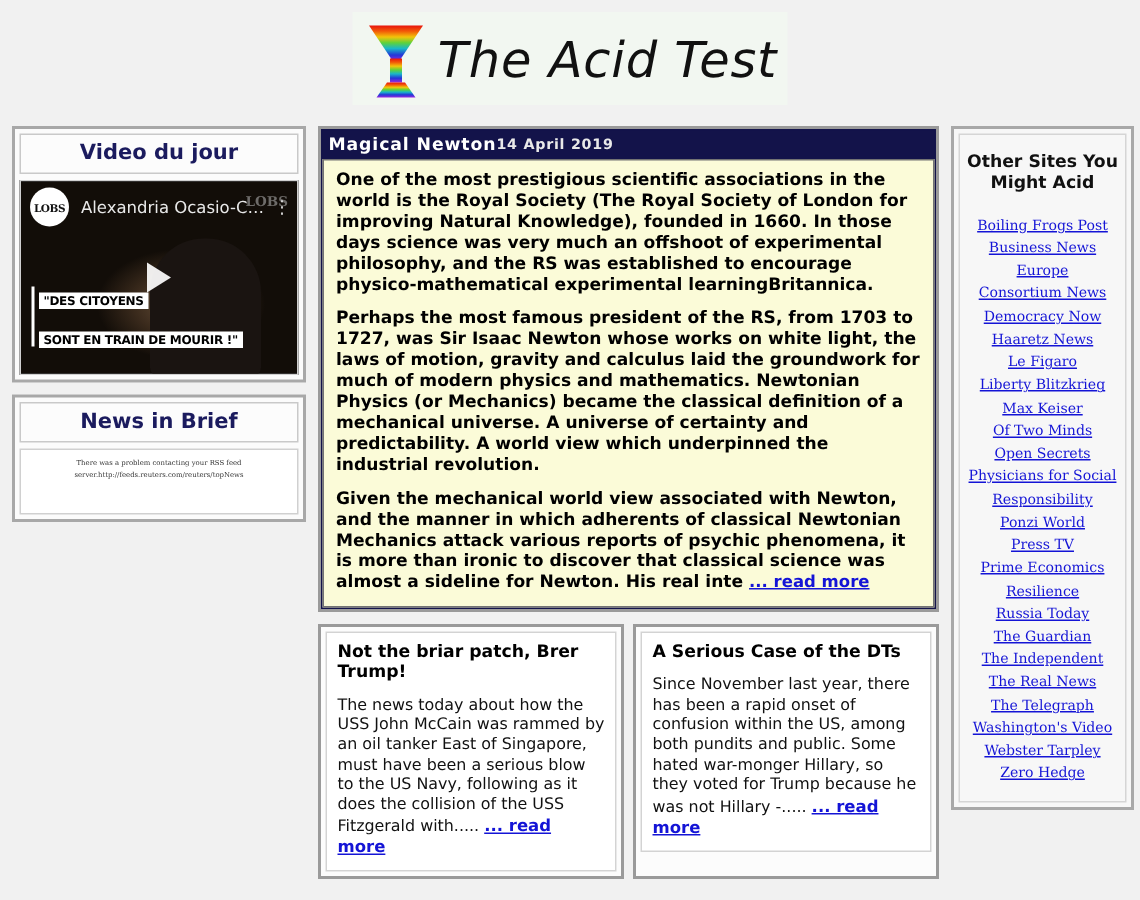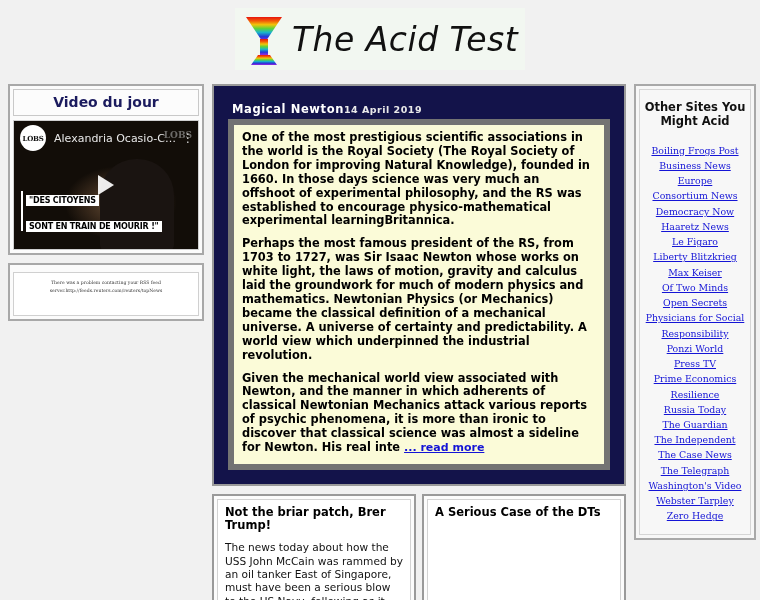--- a/index.html
+++ b/index.html
@@ -81,30 +81,30 @@
     margin-top:4px;border:1px solid #d0d0d0;background:#fff;
     padding:6px 8px;min-height:30px;
   }
   .rss-error{
     font-family:"DejaVu Serif","Liberation Serif",serif;
     font-size:4.6px;color:#333;text-align:center;line-height:1.7;
   }
 
   
   .feature{
-    border:2px solid #9a9a9a;background:#13134a;padding:14px;
+    border:2px solid #9a9a9a;background:#13134a;padding:1px;
   }
   .feature-head{
     background:#13134a;color:#fff;display:flex;align-items:center;
     padding:2px 4px 3px 4px;
   }
   .feature-title{font-weight:bold;font-size:11.5px;letter-spacing:.6px;}
   .feature-date{font-weight:bold;font-size:9.5px;letter-spacing:.5px;color:#e9e9e9;}
   .feature-body{
-    background:#fbfbd8;border:6px solid #737373;padding:6px 8px 7px 8px;
+    background:#fbfbd8;border:1px solid #737373;padding:6px 8px 7px 8px;
   }
   .feature-body p{
     margin:0 0 9px 0;font-weight:bold;font-size:11.4px;line-height:1.22;color:#000;
   }
   .feature-body p:last-child{margin-bottom:2px;}
   .readmore{
     color:#1414d6;font-weight:bold;text-decoration:underline;cursor:pointer;font-size:11px;
   }
 
   
@@ -174,20 +174,21 @@
             <div class="vid-kebab">⋮</div>
           </div>
           <div class="vid-bar"></div>
           <div class="vid-cap vid-cap1">"DES CITOYENS</div>
           <div class="vid-cap vid-cap2">SONT EN TRAIN DE MOURIR !"</div>
           <div class="vid-play"></div>
         </div>
       </div>
 
       <div class="panel" style="margin-top:8px;">
+        <div class="panel-head">News in Brief</div>
         <div class="news-brief-body">
           <div class="rss-error">There was a problem contacting your RSS feed</div>
           <div class="rss-error">server.http://feeds.reuters.com/reuters/topNews</div>
         </div>
       </div>
 
     </div>
 
     <div class="col-mid">
 
@@ -208,20 +209,21 @@
         <div class="card">
           <div class="card-inner card-tall">
             <div class="card-title">Not the briar patch, Brer Trump!</div>
             <div class="card-text"><span>The news today about how the USS John McCain was rammed by an oil tanker East of Singapore, must have been a serious blow to the US Navy, following as it does the collision of the USS Fitzgerald with.....</span> <span class="readmore">... read more</span></div>
           </div>
         </div>
 
         <div class="card">
           <div class="card-inner card-tall">
             <div class="card-title">A Serious Case of the DTs</div>
+            <div class="card-text"><span>Since November last year, there has been a rapid onset of confusion within the US, among both pundits and public. Some hated war-monger Hillary, so they voted for Trump because he was not Hillary -.....</span> <span class="readmore">... read more</span></div>
           </div>
         </div>
 
       </div>
     </div>
 
     <div class="col-right">
       <div class="links-panel">
         <div class="links-inner">
           <div class="links-head">
@@ -240,21 +242,21 @@
             <span class="link-item">Of Two Minds</span>
             <span class="link-item">Open Secrets</span>
             <span class="link-item">Physicians for Social Responsibility</span>
             <span class="link-item">Ponzi World</span>
             <span class="link-item">Press TV</span>
             <span class="link-item">Prime Economics</span>
             <span class="link-item">Resilience</span>
             <span class="link-item">Russia Today</span>
             <span class="link-item">The Guardian</span>
             <span class="link-item">The Independent</span>
-            <span class="link-item">The Case News</span>
+            <span class="link-item">The Real News</span>
             <span class="link-item">The Telegraph</span>
             <span class="link-item">Washington's Video</span>
             <span class="link-item">Webster Tarpley</span>
             <span class="link-item">Zero Hedge</span>
           </div>
         </div>
       </div>
     </div>
 
   </div>

